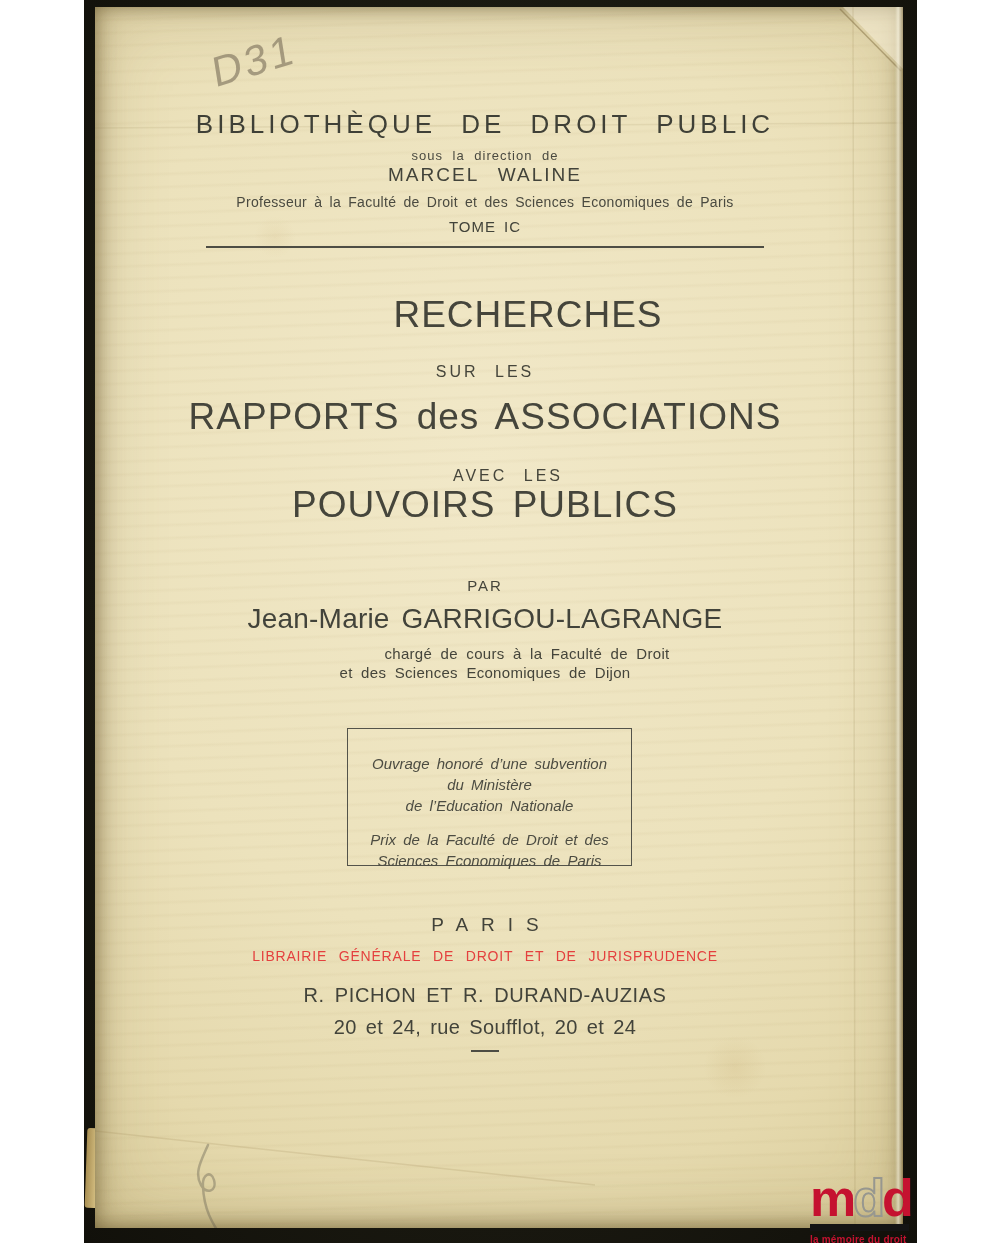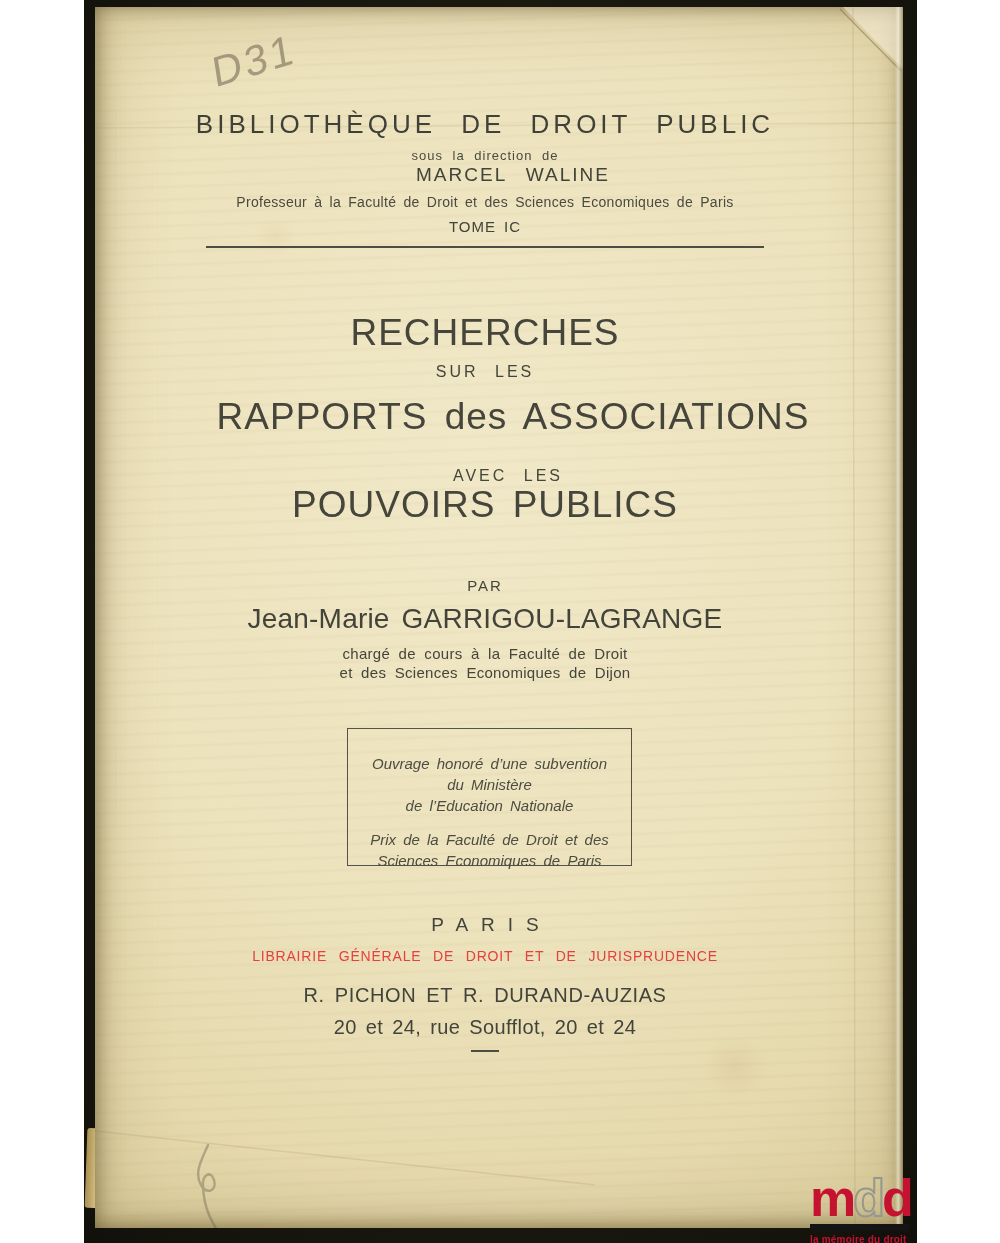--- a/index.html
+++ b/index.html
@@ -49,34 +49,34 @@
     position:absolute; left:116px; top:30px; z-index:4;
     font-size:42px; color:rgba(122,112,90,0.62); letter-spacing:3px;
     transform: rotate(-17deg) skewX(-8deg);
   }
 
   
   .col { position:absolute; left:0; width:780px; text-align:center; color:#45453b; }
 
   .series-title   { top:102px; font-size:26px; letter-spacing:4px; word-spacing:14px; color:#3f4037; }
   .direction-line { top:141px; font-size:13px; letter-spacing:1px; word-spacing:5px; color:#4a4a40; }
-  .director-name  { top:157px; font-size:19px; letter-spacing:2px; word-spacing:12px; color:#42433a;padding-left:28px; }
+  .director-name  { top:157px; font-size:19px; letter-spacing:2px; word-spacing:12px; color:#42433a; }
   .director-title { top:187px; font-size:14px; letter-spacing:0.3px; word-spacing:3px; color:#4a4a40; }
   .tome           { top:211px; font-size:15px; letter-spacing:1px; word-spacing:3px; color:#42433a; }
   .header-rule    { position:absolute; left:111px; top:239px; width:558px; height:2px; background:#4d4d44; }
 
   .t-large { position:relative; display:block; font-size:37px; letter-spacing:1px; word-spacing:6px; }
   .t-small { position:relative; display:block; font-size:16px; letter-spacing:3px; word-spacing:9px; }
   .book-title { top:0; color:#e03a41; }
-  .tl0 { top:305px; } .tl1 { top:356px; } .tl2 { top:389px;padding-left:28px; } .tl3 { top:460px;margin-left:23px; } .tl4 { top:477px; }
+  .tl0 { top:287px;padding-left:43px; } .tl1 { top:356px; } .tl2 { top:389px; } .tl3 { top:460px;margin-left:23px; } .tl4 { top:477px; }
   .book-title span { position:absolute; left:0; width:780px; }
 
   .par-label  { top:570px; font-size:15px; letter-spacing:2px; }
   .author-name{ top:596px; font-size:28px; letter-spacing:0.2px; word-spacing:4px; color:#42433a; }
-  .role1 { top:638px; font-size:15px; letter-spacing:0.3px; word-spacing:4px; }
+  .role1 { top:638px; font-size:15px; letter-spacing:0.3px; word-spacing:4px;margin-left:42px; }
   .role2 { top:657px; font-size:15px; letter-spacing:0.3px; word-spacing:4px; }
 
   .award-box {
     position:absolute; left:252px; top:721px; width:285px; height:138px;
     border:1.5px solid #53534a; box-sizing:border-box;
     display:flex; flex-direction:column; align-items:center; justify-content:flex-start;
     padding-top:24px; color:#4c4c42;
   }
   .award-line { font-size:15px; font-style:italic; line-height:21px; word-spacing:3px; }
   .award-divider { width:22px; height:2px; background:#53534a; margin:6px 0 7px; }

